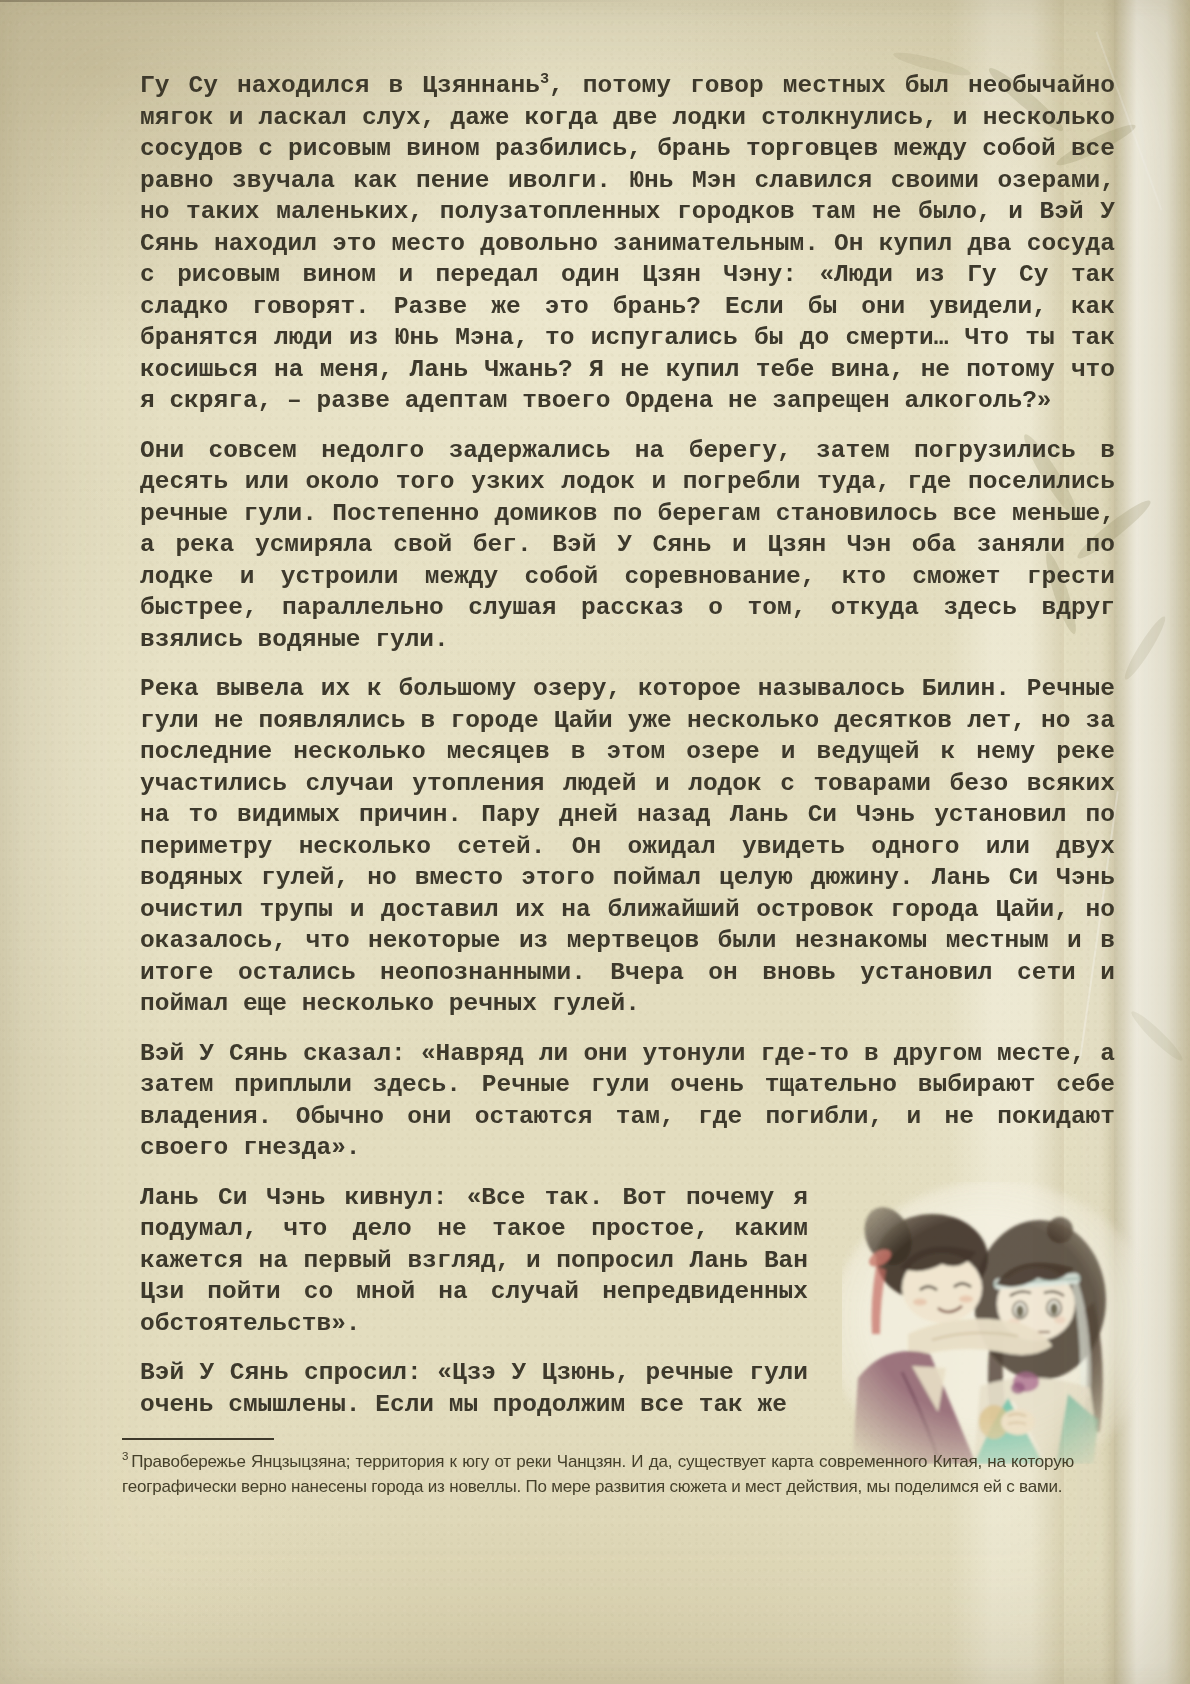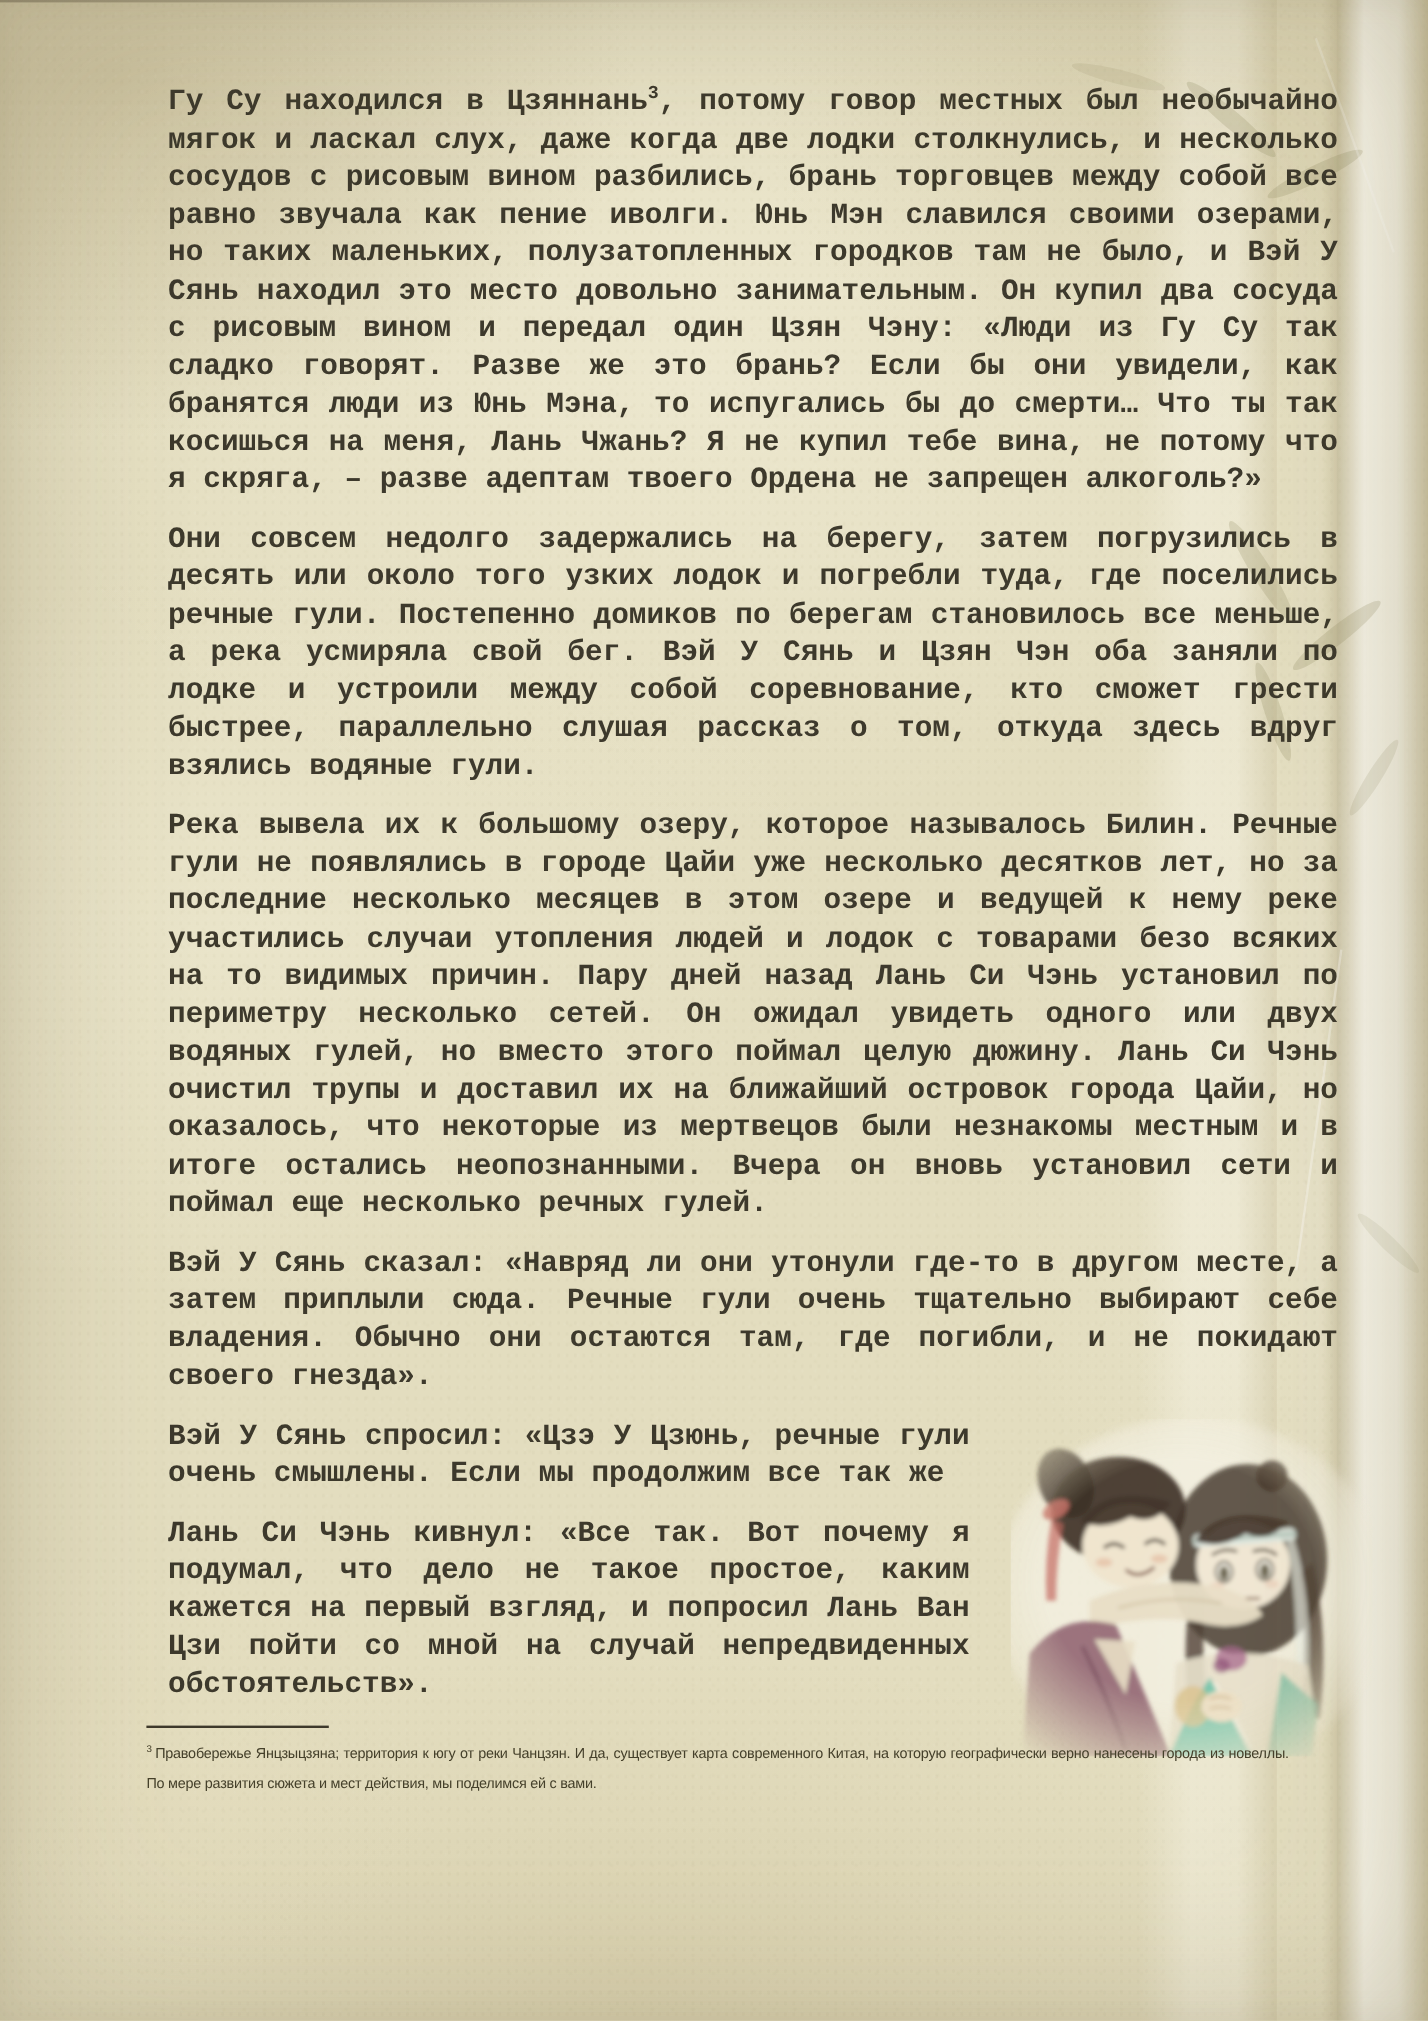--- a/index.html
+++ b/index.html
@@ -79,21 +79,21 @@
     font-size:24.5px;line-height:31.5px;font-weight:700;
     text-align:justify;
   }
   .para{margin:0 0 18px 0;}
   .para.narrow{width:668px;}
   .sup-ref{font-size:.62em;vertical-align:super;line-height:0;}
   .footnote-block{
     margin-left:-18px;width:952px;
     font-family:"Liberation Sans","DejaVu Sans",sans-serif;
     font-weight:400;color:#45402b;
-    font-size:12px;line-height:25px;letter-spacing:-0.2px;
+    font-size:17px;line-height:25px;letter-spacing:-0.2px;
     text-align:justify;
   }
   .fn-rule{
     width:152px;border:0;border-top:2px solid #3e392b;
     margin:6px 0 9px 0;
   }
   .fn-text{margin:0;}
   .fn-text sup{font-size:.68em;vertical-align:super;line-height:0;margin-right:3px;}
 </style>
 </head>
@@ -188,23 +188,23 @@
       <ellipse cx="176" cy="240" rx="17" ry="13" fill="#eddfc4"></ellipse>
       <path d="M166 234 q8 -4 18 0 M166 242 q8 -3 18 0" fill="none" stroke="#c3a97f" stroke-width="1.6" opacity="0.8"></path>
     </g>
   </svg>
 </figure>
 
 <main class="text-block">
   <p class="para"><span>Гу Су находился в Цзяннань</span><sup class="sup-ref">3</sup><span>, потому говор местных был необычайно мягок и ласкал слух, даже когда две лодки столкнулись, и несколько сосудов с рисовым вином разбились, брань торговцев между собой все равно звучала как пение иволги. Юнь Мэн славился своими озерами, но таких маленьких, полузатопленных городков там не было, и Вэй У Сянь находил это место довольно занимательным. Он купил два сосуда с рисовым вином и передал один Цзян Чэну: «Люди из Гу Су так сладко говорят. Разве же это брань? Если бы они увидели, как бранятся люди из Юнь Мэна, то испугались бы до смерти… Что ты так косишься на меня, Лань Чжань? Я не купил тебе вина, не потому что я скряга, – разве адептам твоего Ордена не запрещен алкоголь?»</span></p>
   <p class="para">Они совсем недолго задержались на берегу, затем погрузились в десять или около того узких лодок и погребли туда, где поселились речные гули. Постепенно домиков по берегам становилось все меньше, а река усмиряла свой бег. Вэй У Сянь и Цзян Чэн оба заняли по лодке и устроили между собой соревнование, кто сможет грести быстрее, параллельно слушая рассказ о том, откуда здесь вдруг взялись водяные гули.</p>
   <p class="para">Река вывела их к большому озеру, которое называлось Билин. Речные гули не появлялись в городе Цайи уже несколько десятков лет, но за последние несколько месяцев в этом озере и ведущей к нему реке участились случаи утопления людей и лодок с товарами безо всяких на то видимых причин. Пару дней назад Лань Си Чэнь установил по периметру несколько сетей. Он ожидал увидеть одного или двух водяных гулей, но вместо этого поймал целую дюжину. Лань Си Чэнь очистил трупы и доставил их на ближайший островок города Цайи, но оказалось, что некоторые из мертвецов были незнакомы местным и в итоге остались неопознанными. Вчера он вновь установил сети и поймал еще несколько речных гулей.</p>
-  <p class="para">Вэй У Сянь сказал: «Навряд ли они утонули где-то в другом месте, а затем приплыли сюда. Речные гули очень тщательно выбирают себе владения. Обычно они остаются там, где погибли, и не покидают своего гнезда».</p>
+  <p class="para">Вэй У Сянь сказал: «Навряд ли они утонули где-то в другом месте, а затем приплыли здесь. Речные гули очень тщательно выбирают себе владения. Обычно они остаются там, где погибли, и не покидают своего гнезда».</p>
+  <p class="para narrow">Лань Си Чэнь кивнул: «Все так. Вот почему я подумал, что дело не такое простое, каким кажется на первый взгляд, и попросил Лань Ван Цзи пойти со мной на случай непредвиденных обстоятельств».</p>
   <p class="para narrow">Вэй У Сянь спросил: «Цзэ У Цзюнь, речные гули очень смышлены. Если мы продолжим все так же</p>
-  <p class="para narrow">Лань Си Чэнь кивнул: «Все так. Вот почему я подумал, что дело не такое простое, каким кажется на первый взгляд, и попросил Лань Ван Цзи пойти со мной на случай непредвиденных обстоятельств».</p>
 
   <footer class="footnote-block">
     <hr class="fn-rule">
     <p class="fn-text"><sup>3</sup><span>Правобережье Янцзыцзяна; территория к югу от реки Чанцзян. И да, существует карта современного Китая, на которую географически верно нанесены города из новеллы. По мере развития сюжета и мест действия, мы поделимся ей с вами.</span></p>
   </footer>
 </main>
 
 <div class="vignette"></div>
 <div class="edge-top"></div>
 

